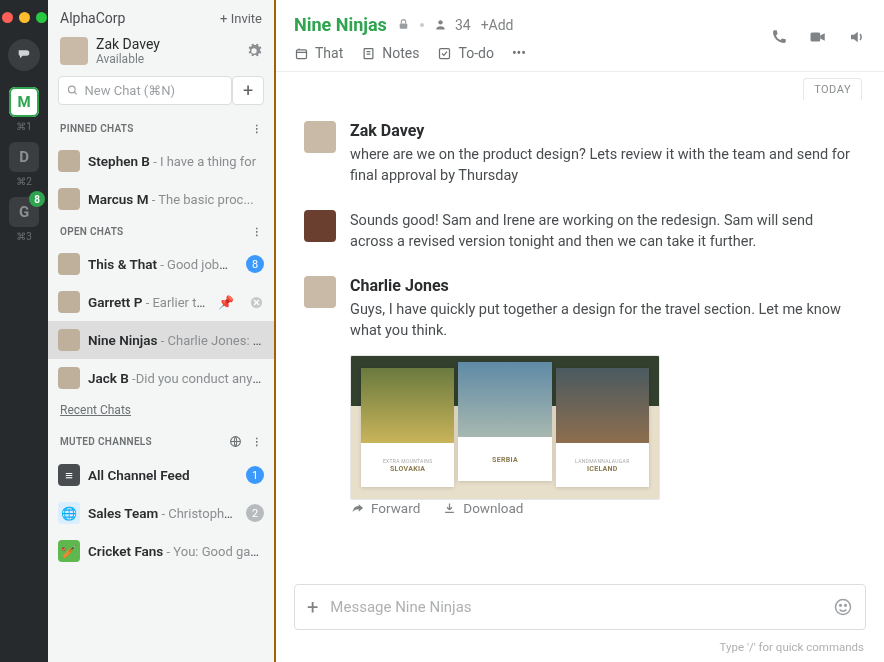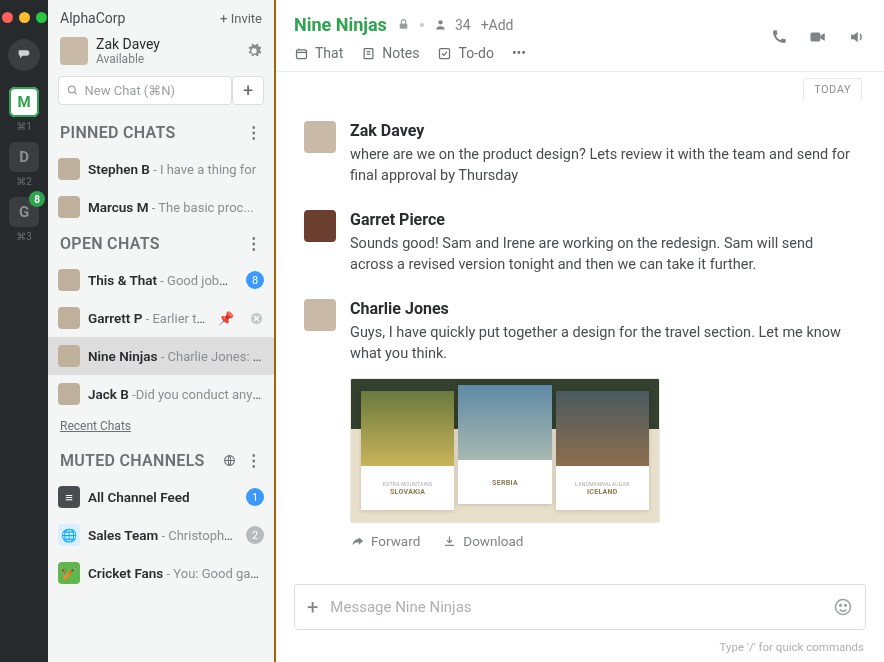--- a/index.html
+++ b/index.html
@@ -21,21 +21,21 @@
 .sb-user { display:flex; align-items:center; gap:8px; padding:4px 12px 10px }
 .avatar { width:28px; height:28px; border-radius:4px; background:#c9b9a7; flex:none }
 .sb-user-name { font-size:14px; color:#2a2c2d }
 .sb-user-status { font-size:12px; color:#7b7f81 }
 .sb-gear { color:#8c8f91; margin-left:auto; font-size:16px }
 .sb-search-row { display:flex; padding:0 10px 10px }
 .sb-search { flex:1; display:flex; align-items:center; gap:6px; background:#fff; border:1px solid #dcddde; border-radius:4px; padding:6px 8px; color:#9ea1a3 }
 .sb-search input { border:none; outline:none; font-size:13px; width:100%; color:#4a4d4f; background:transparent }
 .sb-search input::placeholder { color:#9ea1a3 }
 .sb-add { width:32px; border:1px solid #dcddde; background:#fff; border-radius:4px; display:flex; align-items:center; justify-content:center; font-size:18px; color:#5f6365 }
-.sb-section { padding:8px 12px; font-size:16px; letter-spacing:.3px; color:#6d7173; display:flex; align-items:center; justify-content:space-between; font-weight:600 }
+.sb-section { padding:8px 12px; font-size:10px; letter-spacing:.3px; color:#6d7173; display:flex; align-items:center; justify-content:space-between; font-weight:600 }
 .sb-row { display:flex; align-items:center; gap:8px; padding:8px 10px; cursor:pointer; position:relative }
 .sb-row.selected { background:#ddddde }
 .sb-avatar { width:22px; height:22px; border-radius:4px; background:#bfb09c; flex:none }
 .sb-name { font-weight:600; color:#2a2c2d; font-size:13.5px }
 .sb-preview { color:#8b8e90; font-size:13px }
 .sb-badge { margin-left:auto; background:#3b99fc; color:#fff; font-size:11px; border-radius:10px; min-width:18px; height:18px; display:flex; align-items:center; justify-content:center; padding:0 4px }
 .sb-badge.gray { background:#b8bbbd }
 .sb-pin { color:#b8bbbd; font-size:13px; margin-left:auto }
 .sb-x { color:#b8bbbd; font-size:15px; margin-left:6px }
 .sb-link { color:#6d7173; font-size:12px; padding:6px 12px 10px; text-decoration:underline; cursor:pointer }
@@ -53,21 +53,21 @@
 .msg { display:flex; gap:14px; margin-bottom:24px }
 .msg .avatar { width:32px; height:32px; border-radius:4px }
 .msg-content { flex:1; min-width:0 }
 .msg-author { font-weight:700; font-size:16px; color:#2a2c2d; margin-bottom:4px }
 .msg-text { font-size:14.5px; color:#4a4d4f; line-height:1.45 }
 .attachment { width:310px; height:145px; margin-top:14px; border:1px solid #e6e7e8; border-radius:2px; position:relative; overflow:hidden; display:flex; gap:4px; padding:12px 10px; background:#f5efe2 }
 .card { flex:1; background:#fff; box-shadow:0 1px 4px rgba(0,0,0,.15); display:flex; flex-direction:column; overflow:hidden; font-size:7px; text-align:center }
 .card .img { flex:2; }
 .card .cap { flex:1; padding:3px 2px; color:#8a7a4f; font-weight:700; letter-spacing:.3px; display:flex; flex-direction:column; justify-content:center; gap:1px }
 .card .cap .sub { font-size:5px; color:#a9a9a9; font-weight:400 }
-.att-actions { display:flex; gap:22px; margin-top:10px; color:#808385; font-size:13.5px }
+.att-actions { display:flex; gap:22px; color:#808385; font-size:13.5px }
 .att-act { display:flex; align-items:center; gap:6px; cursor:pointer }
 .composer-wrap { padding:12px 18px 6px }
 .composer { display:flex; align-items:center; gap:12px; border:1px solid #dcddde; border-radius:4px; padding:10px 12px }
 .composer input { flex:1; border:none; outline:none; font-size:15px; color:#4a4d4f }
 .composer input::placeholder { color:#aeb0b2 }
 .composer .plus { font-size:20px; color:#808385 }
 .composer .smile { font-size:18px; color:#9ea1a3 }
 .hint { text-align:right; font-size:11.5px; color:#aeb0b2; padding:4px 20px 8px }
 .dot-sep { width:4px; height:4px; border-radius:50%; background:#c9cbcc }
 svg { display:block }
@@ -277,21 +277,20 @@
       <div class="msg">
         <div class="avatar" style="background: rgb(201, 185, 167);"></div>
         <div class="msg-content">
           <div class="msg-author">Zak Davey</div>
           <div class="msg-text">where are we on the product design? Lets review it with the team and send for final approval by Thursday</div>
         </div>
       </div>
       <div class="msg">
         <div class="avatar" style="background: rgb(107, 63, 47);"></div>
         <div class="msg-content">
-          <div class="msg-author">Garret Pierce</div>
           <div class="msg-text">Sounds good! Sam and Irene are working on the redesign. Sam will send across a revised version tonight and then we can take it further.</div>
         </div>
       </div>
       <div class="msg">
         <div class="avatar" style="background: rgb(201, 185, 167);"></div>
         <div class="msg-content">
           <div class="msg-author">Charlie Jones</div>
           <div class="msg-text">Guys, I have quickly put together a design for the travel section. Let me know what you think.</div>
           <div class="attachment" style="background: linear-gradient(rgb(51, 64, 46) 0%, rgb(51, 64, 46) 35%, rgb(232, 223, 203) 35%, rgb(232, 223, 203) 100%);">
             <div class="card">

